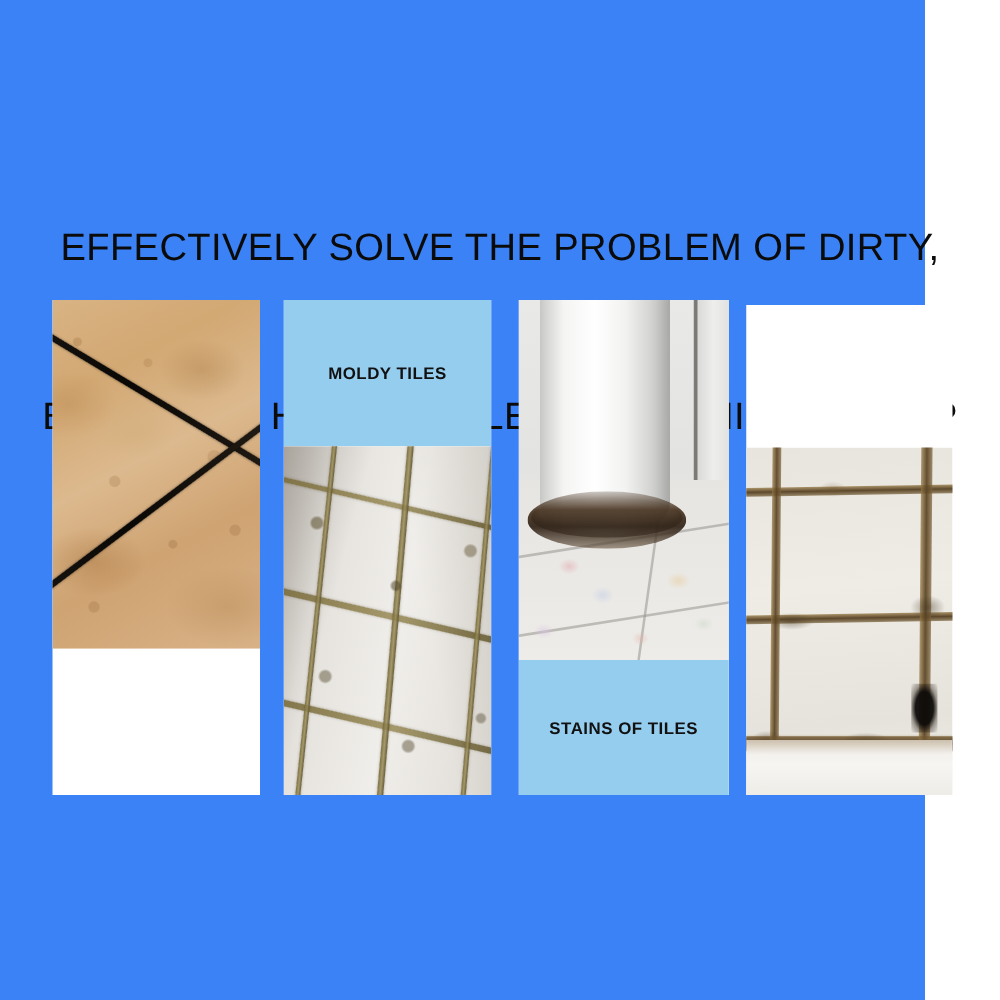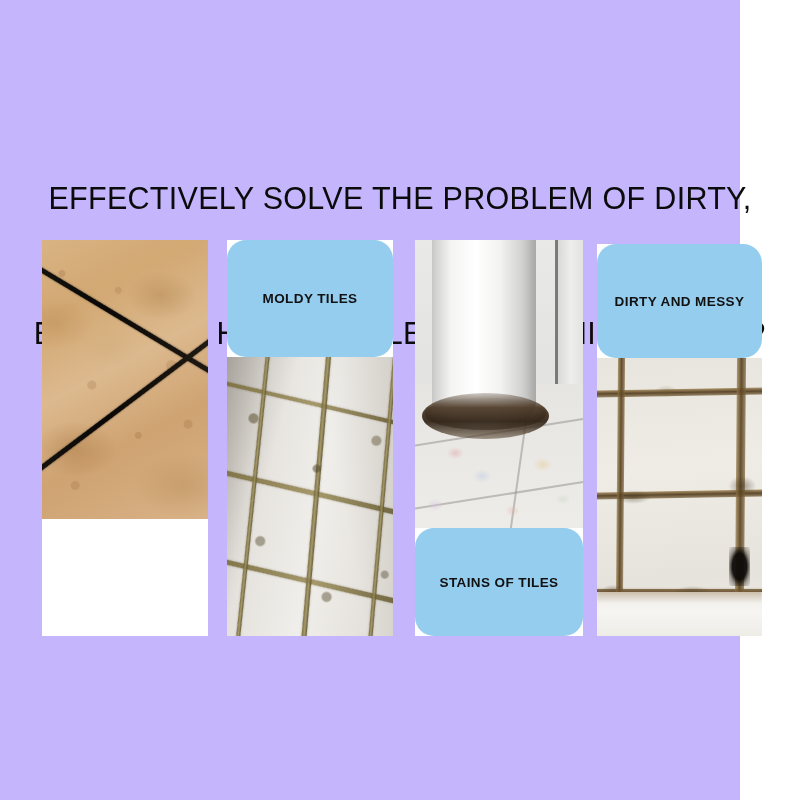--- a/index.html
+++ b/index.html
@@ -12,21 +12,21 @@
     height: 800px;
     overflow: hidden;
     font-family: "Liberation Sans", sans-serif;
     -webkit-font-smoothing: antialiased;
   }
 
   #poster {
     position: relative;
     width: 740px;
     height: 800px;
-    background: #c4b5fd;
+    background: #3b82f6;
   }
 
   
   .headline {
     position: absolute;
     left: 0;
     top: 86px;
     width: 800px;
     text-align: center;
     color: #0b0b0b;
@@ -53,21 +53,20 @@
   }
   .caption {
     position: absolute;
     left: 0;
     width: 100%;
     background: #95cdef;
     display: flex;
     align-items: center;
     justify-content: center;
     text-align: center;
-    border-radius: 19px;
   }
   .caption-text {
     color: #111111;
     font-family: "Liberation Sans", sans-serif;
     font-weight: bold;
     font-size: 13.5px;
     line-height: 19px;
     letter-spacing: 0.4px;
     white-space: pre-line;
   }
@@ -323,23 +322,20 @@
         <div class="ph3-grime"></div>
         <div class="ph3-grime2"></div>
       </div>
     </div>
     <div class="caption">
       <span class="caption-text">STAINS OF TILES</span>
     </div>
   </div>
 
   <div class="panel" id="panel-4">
-    <div class="caption">
-      <span class="caption-text">DIRTY AND MESSY</span>
-    </div>
     <div class="photo">
       <div class="ph4">
         <div class="sg sg-h ph4-h1"></div>
         <div class="sg sg-h ph4-h2"></div>
         <div class="sg sg-h ph4-h3"></div>
         <div class="sg sg-v ph4-v1"></div>
         <div class="sg sg-v ph4-v2"></div>
         <div class="ph4-grime"></div>
         <div class="ph4-dark"></div>
         <div class="ph4-tub"></div>

